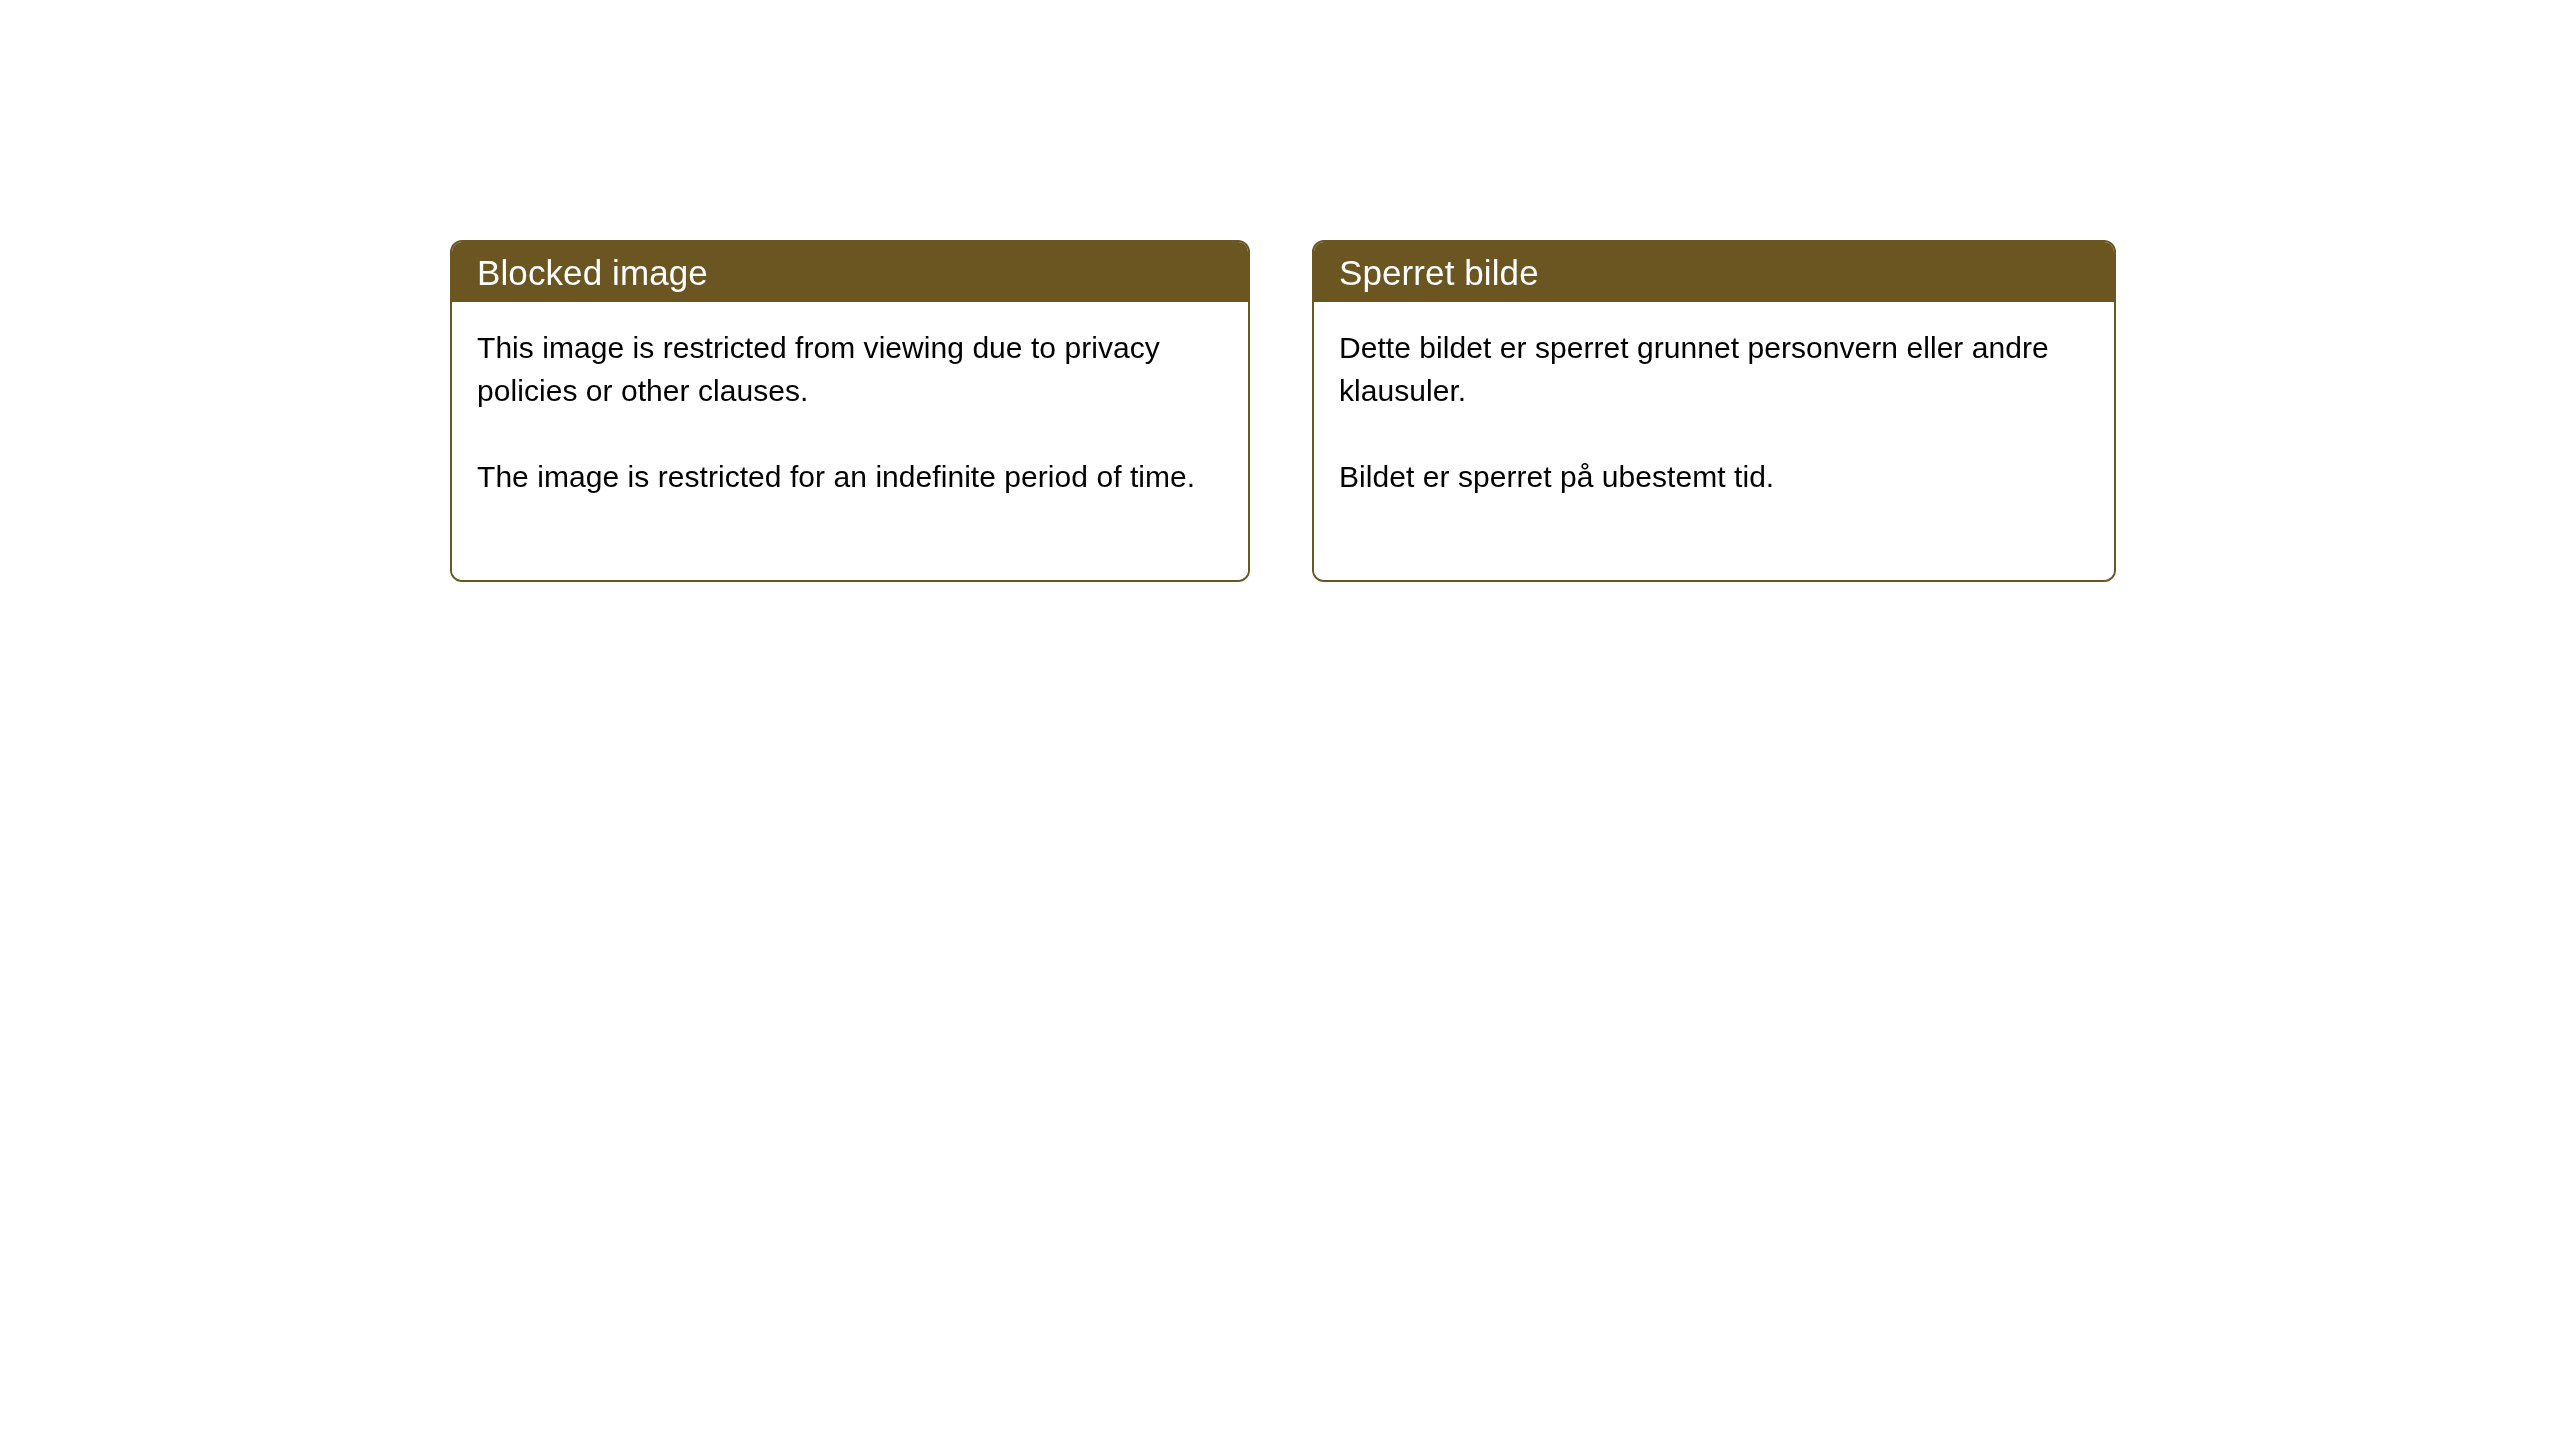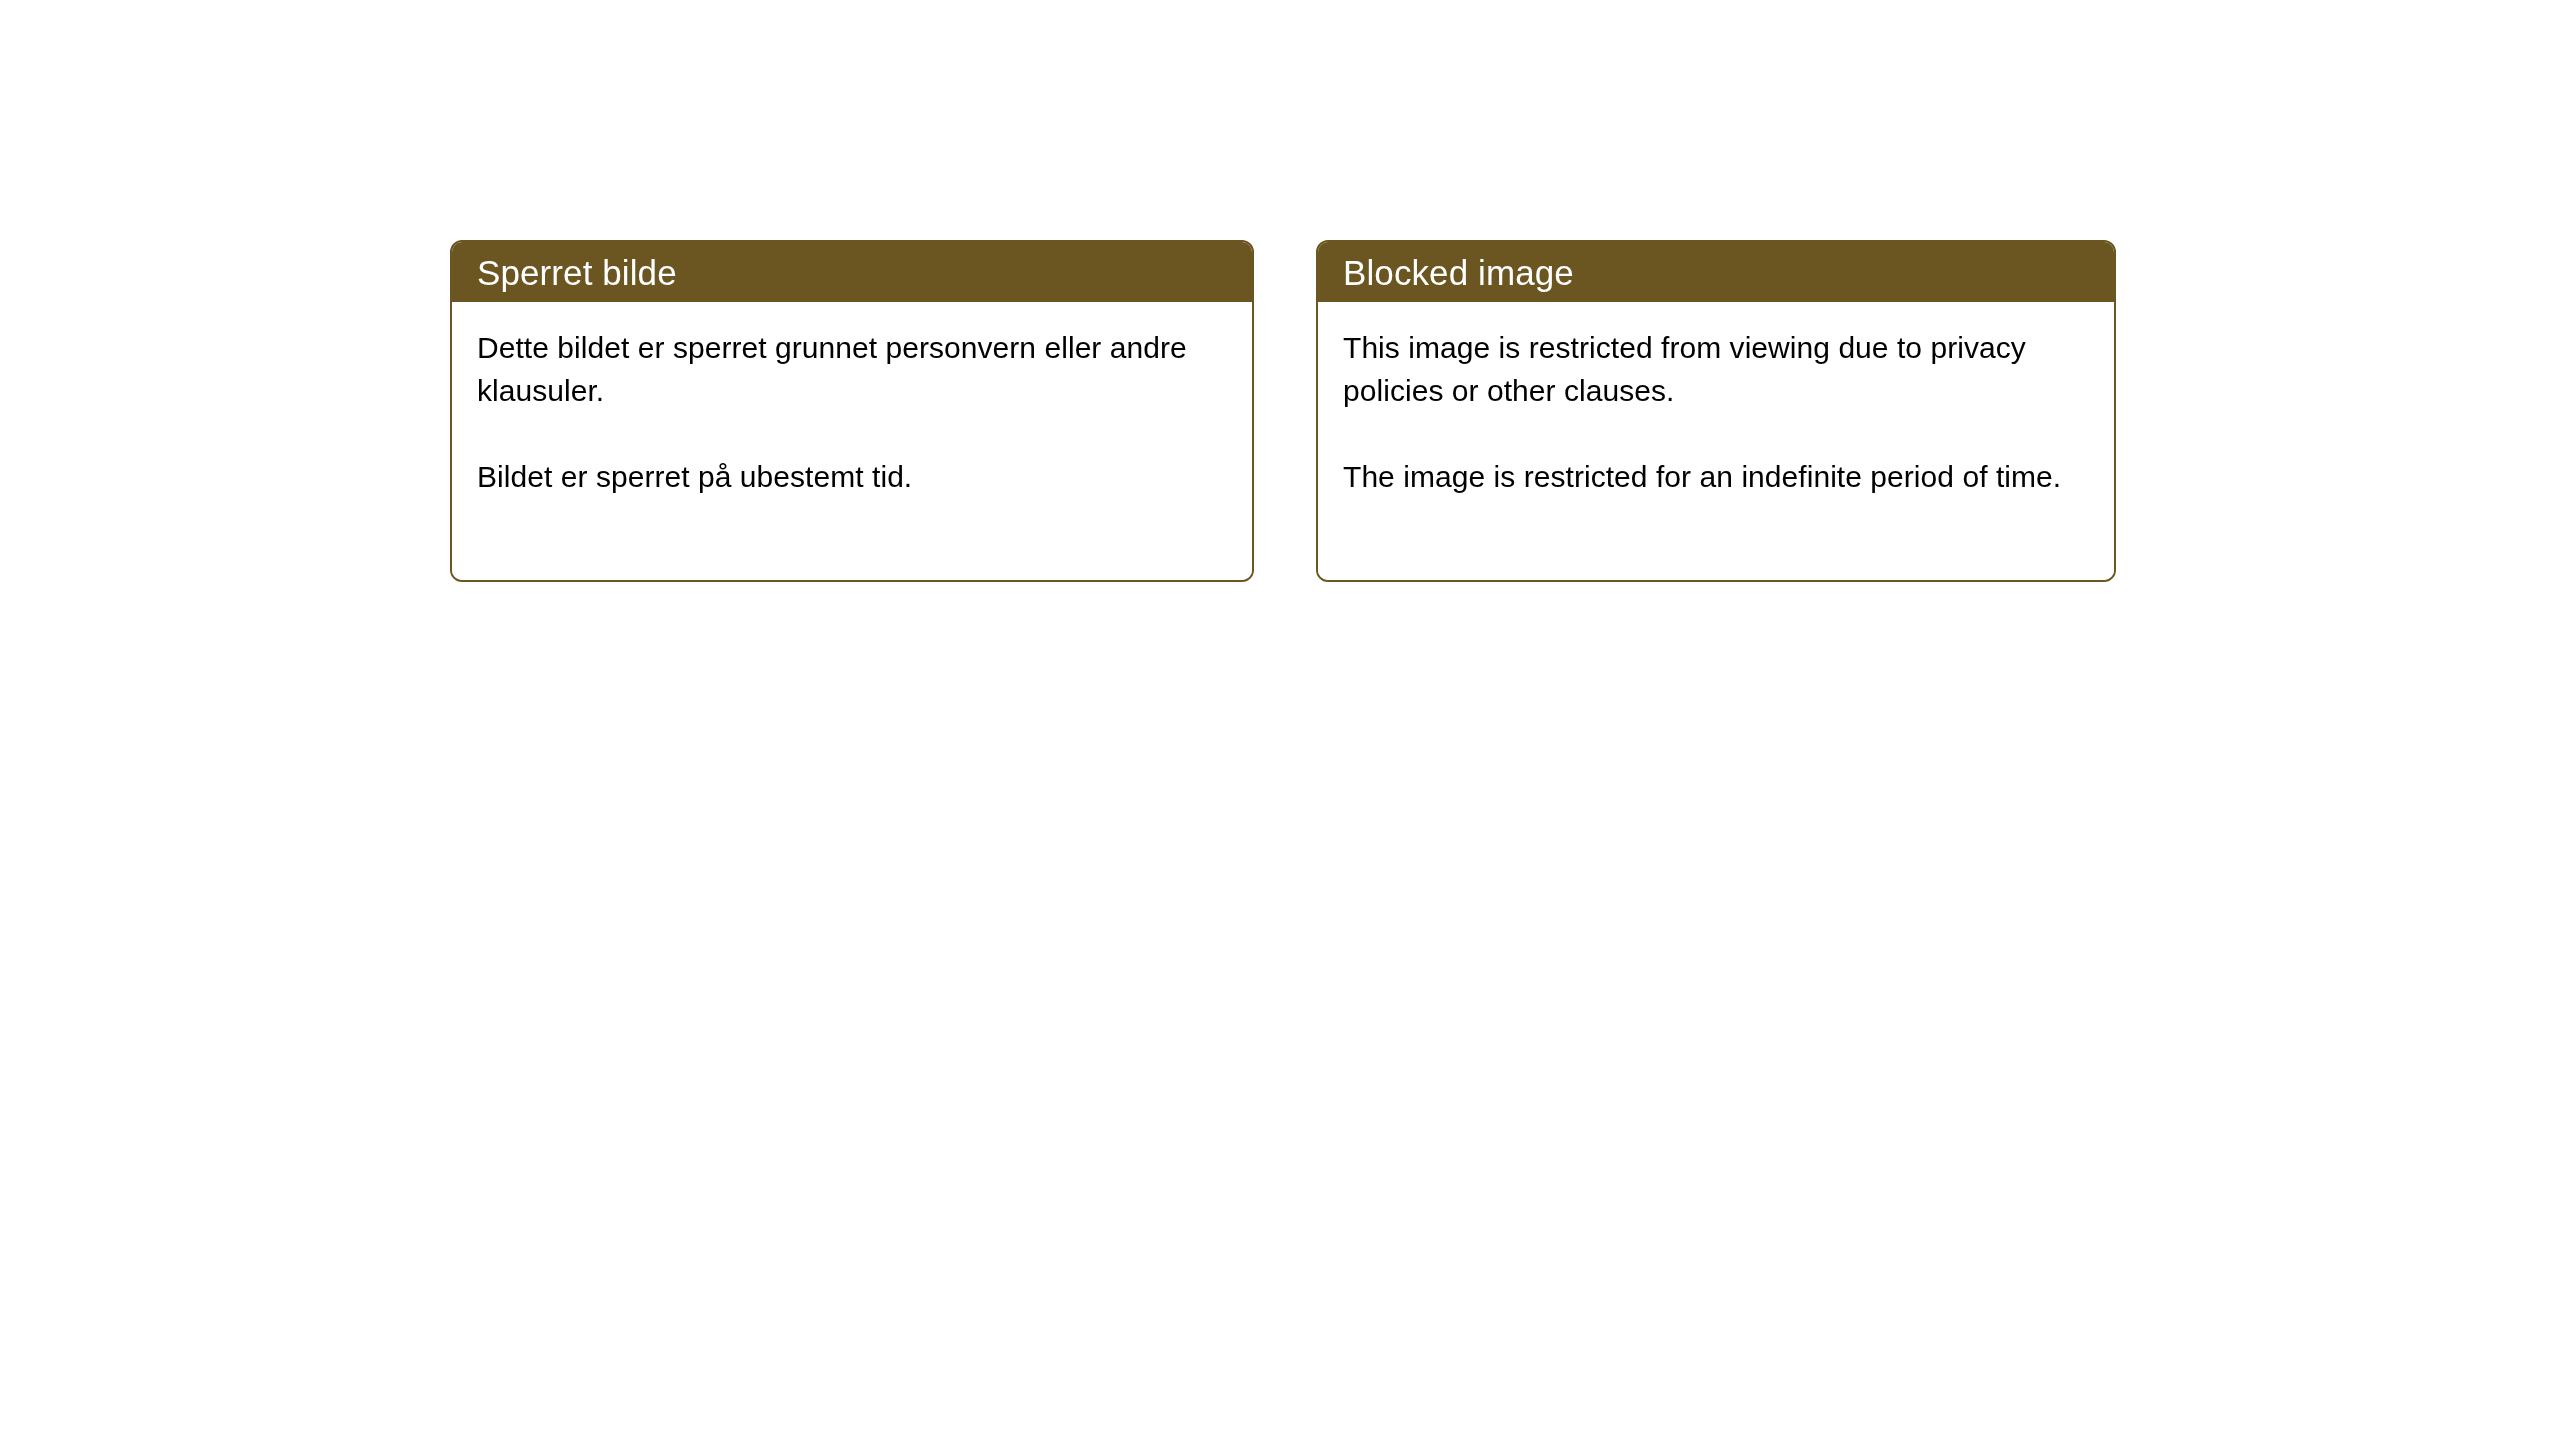--- a/index.html
+++ b/index.html
@@ -83,35 +83,35 @@
     margin-top: 43px;
   }
 </style>
 </head>
 <body>
 
 <div class="page">
 
   <div class="card-row">
 
+    <section class="card card--english">
+      <header class="card-header">
+        <h2 class="card-title">Blocked image</h2>
+      </header>
+      <div class="card-body">
+        <p class="card-paragraph">This image is restricted from viewing due to privacy policies or other clauses.</p>
+        <p class="card-paragraph">The image is restricted for an indefinite period of time.</p>
+      </div>
+    </section>
+
     <section class="card card--norwegian">
       <header class="card-header">
         <h2 class="card-title">Sperret bilde</h2>
       </header>
       <div class="card-body">
         <p class="card-paragraph">Dette bildet er sperret grunnet personvern eller andre klausuler.</p>
         <p class="card-paragraph">Bildet er sperret på ubestemt tid.</p>
       </div>
     </section>
 
-    <section class="card card--english">
-      <header class="card-header">
-        <h2 class="card-title">Blocked image</h2>
-      </header>
-      <div class="card-body">
-        <p class="card-paragraph">This image is restricted from viewing due to privacy policies or other clauses.</p>
-        <p class="card-paragraph">The image is restricted for an indefinite period of time.</p>
-      </div>
-    </section>
-
   </div>
 
 </div>
 
 </body></html>

